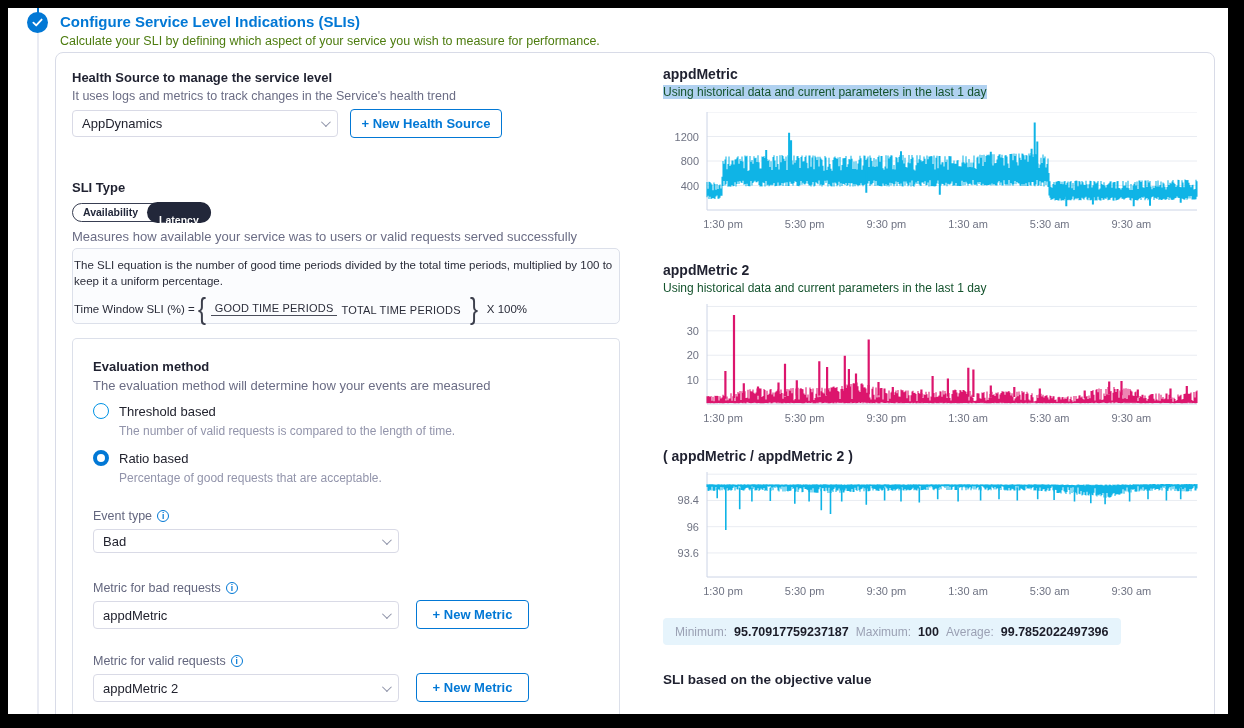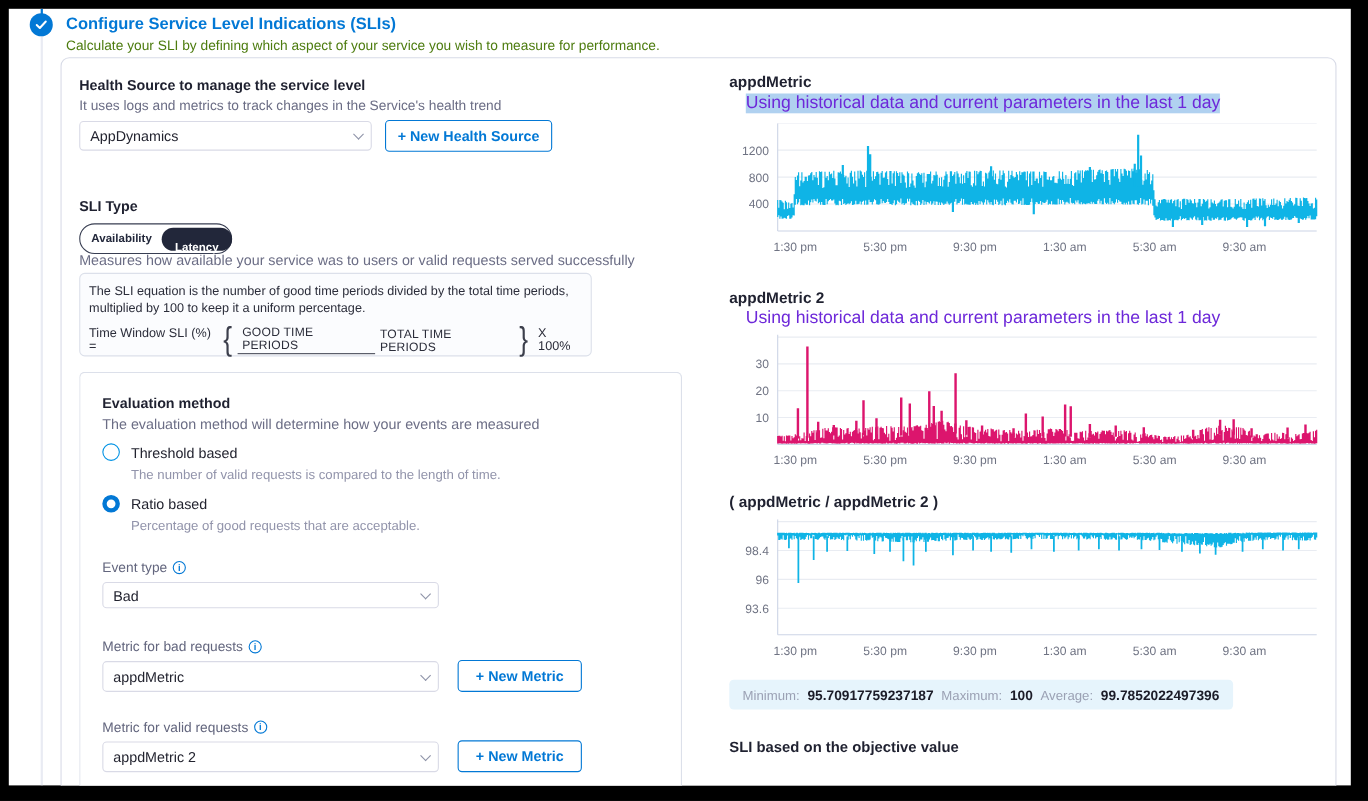--- a/index.html
+++ b/index.html
@@ -24,26 +24,26 @@
   .lbl-gray { font-size:12.5px; color:#6b6d85; }
   .abs { position:absolute; }
 
   
   .select { display:flex; align-items:center; justify-content:space-between; height:27px; border:1px solid #d9dae6; border-radius:4px; background:#fff; padding:0 9px; font-size:13px; color:#22232f; cursor:pointer;gap:8px; }
   .chev { width:7px; height:7px; border-right:1.6px solid #8e93a8; border-bottom:1.6px solid #8e93a8; transform:rotate(45deg) translateY(-2px); }
 
   .btn-outline { display:inline-flex; align-items:center; justify-content:center; height:29px; border:1.4px solid #0278d5; border-radius:4px; background:#fff; color:#0278d5; font-size:13px; font-weight:bold; padding:0 13px; cursor:pointer; white-space:nowrap; }
 
   
-  .pill-group { display:inline-flex; align-items:center; border:1px solid #383e52; border-radius:999px; height:28px; background:#fff; }
+  .pill-group { display:inline-flex; align-items:center; border:1px solid #383e52; border-radius:999px; height:19px; background:#fff; }
   .pill { font-size:10.5px; font-weight:bold; padding:0 10px; color:#22273a; line-height:19px; border-radius:999px; cursor:pointer; }
   .pill.selected { background:#22273a; color:#fff; height:21px; line-height:21px; margin:-1px; padding:8px 12px; }
 
   
-  .eq-box { position:absolute; left:0; top:196px; width:466px; height:76px; border:1px solid #dce0ea; border-radius:5px; background:#fbfcfe; padding:9px 8px; }
+  .eq-box { position:absolute; left:0; top:196px; width:548px; height:76px; border:1px solid #dce0ea; border-radius:5px; background:#fbfcfe; padding:9px 1px; }
   .eq-text { font-size:11.5px; color:#2b2d3a; line-height:1.35; }
   .eq-row { display:flex; align-items:center; margin-top:5px; font-size:11.5px; color:#2b2d3a; }
   .frac { display:inline-flex; flex-direction:row; align-items:center; margin:0 2px; }
   .frac .num { padding:0 4px 1px; border-bottom:1px solid #4a4d5a; }
   .frac .den { padding:1px 4px 0; }
   .frac span { font-size:11px; letter-spacing:.2px; color:#2b2d3a; }
   .good { color:#3fae49; }
   .total { color:#fa7066; }
   .brace { font-size:30px; font-weight:300; color:#3c3f4c; line-height:1; margin:0 2px; transform:scaleX(.8); }
 
@@ -51,21 +51,21 @@
   .eval-box { position:absolute; left:0; top:286px; width:548px; height:420px; border:1px solid #dce0ea; border-radius:5px 5px 0 0; border-bottom:none; background:#fff; }
   .radio { width:16px; height:16px; border-radius:50%; background:#fff; border:1.6px solid #0092e4; display:inline-block; cursor:pointer; }
   .radio.checked { border:4.6px solid #0278d5; }
   .radio-label { font-size:13px; color:#22232f; }
   .helper { font-size:12px; color:#9294ab; }
   .field-label { font-size:12.5px; color:#63667e; display:flex; align-items:center; gap:5px; }
   .info-icon { width:12px; height:12px; border:1.2px solid #0278d5; border-radius:50%; color:#0278d5; font-size:8.5px; font-weight:bold; display:inline-flex; align-items:center; justify-content:center; font-style:normal; }
 
   
   .chart-title { font-size:14px; font-weight:bold; color:#1f2130; }
-  .chart-sub { font-size:16px; color:#6d28d9; display:inline-block;margin-left:15px; }
+  .chart-sub { font-size:12px; color:#14532d; display:inline-block; }
   .chart-sub.hl { background:#b0d1f0; }
   .axis-text { font-size:11px; fill:#6f7383; }
 
   .stats-bar { position:absolute; display:inline-flex; align-items:center; gap:7px; background:#e6f4fc; border-radius:4px; height:27px; padding:0 12px; white-space:nowrap; }
   .stat-label { font-size:12px; color:#9ba1b4; }
   .stat-value { font-size:12.5px; font-weight:bold; color:#1b1c28; }
 
   .objective { font-size:13.5px; font-weight:bold; color:#1f2130; }
 </style>
 </head>

